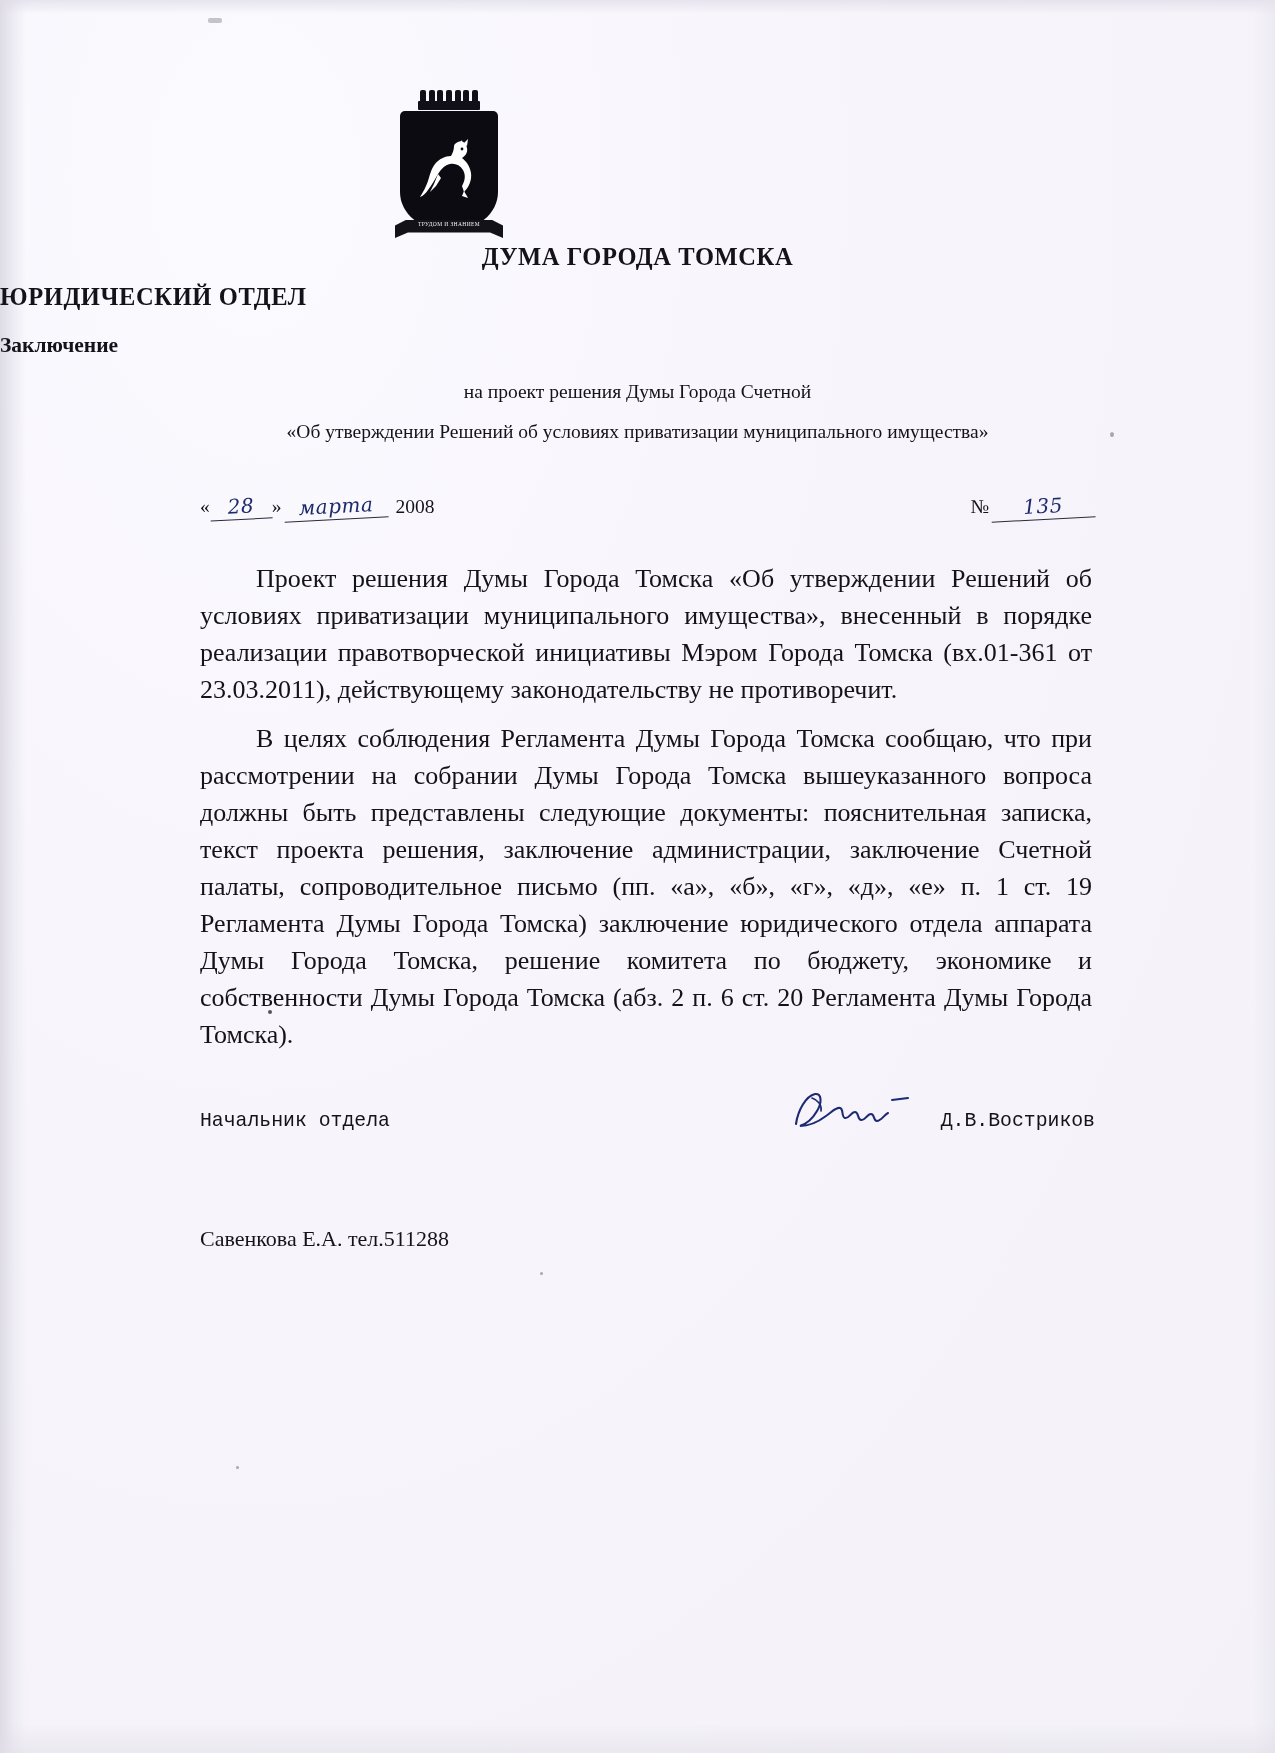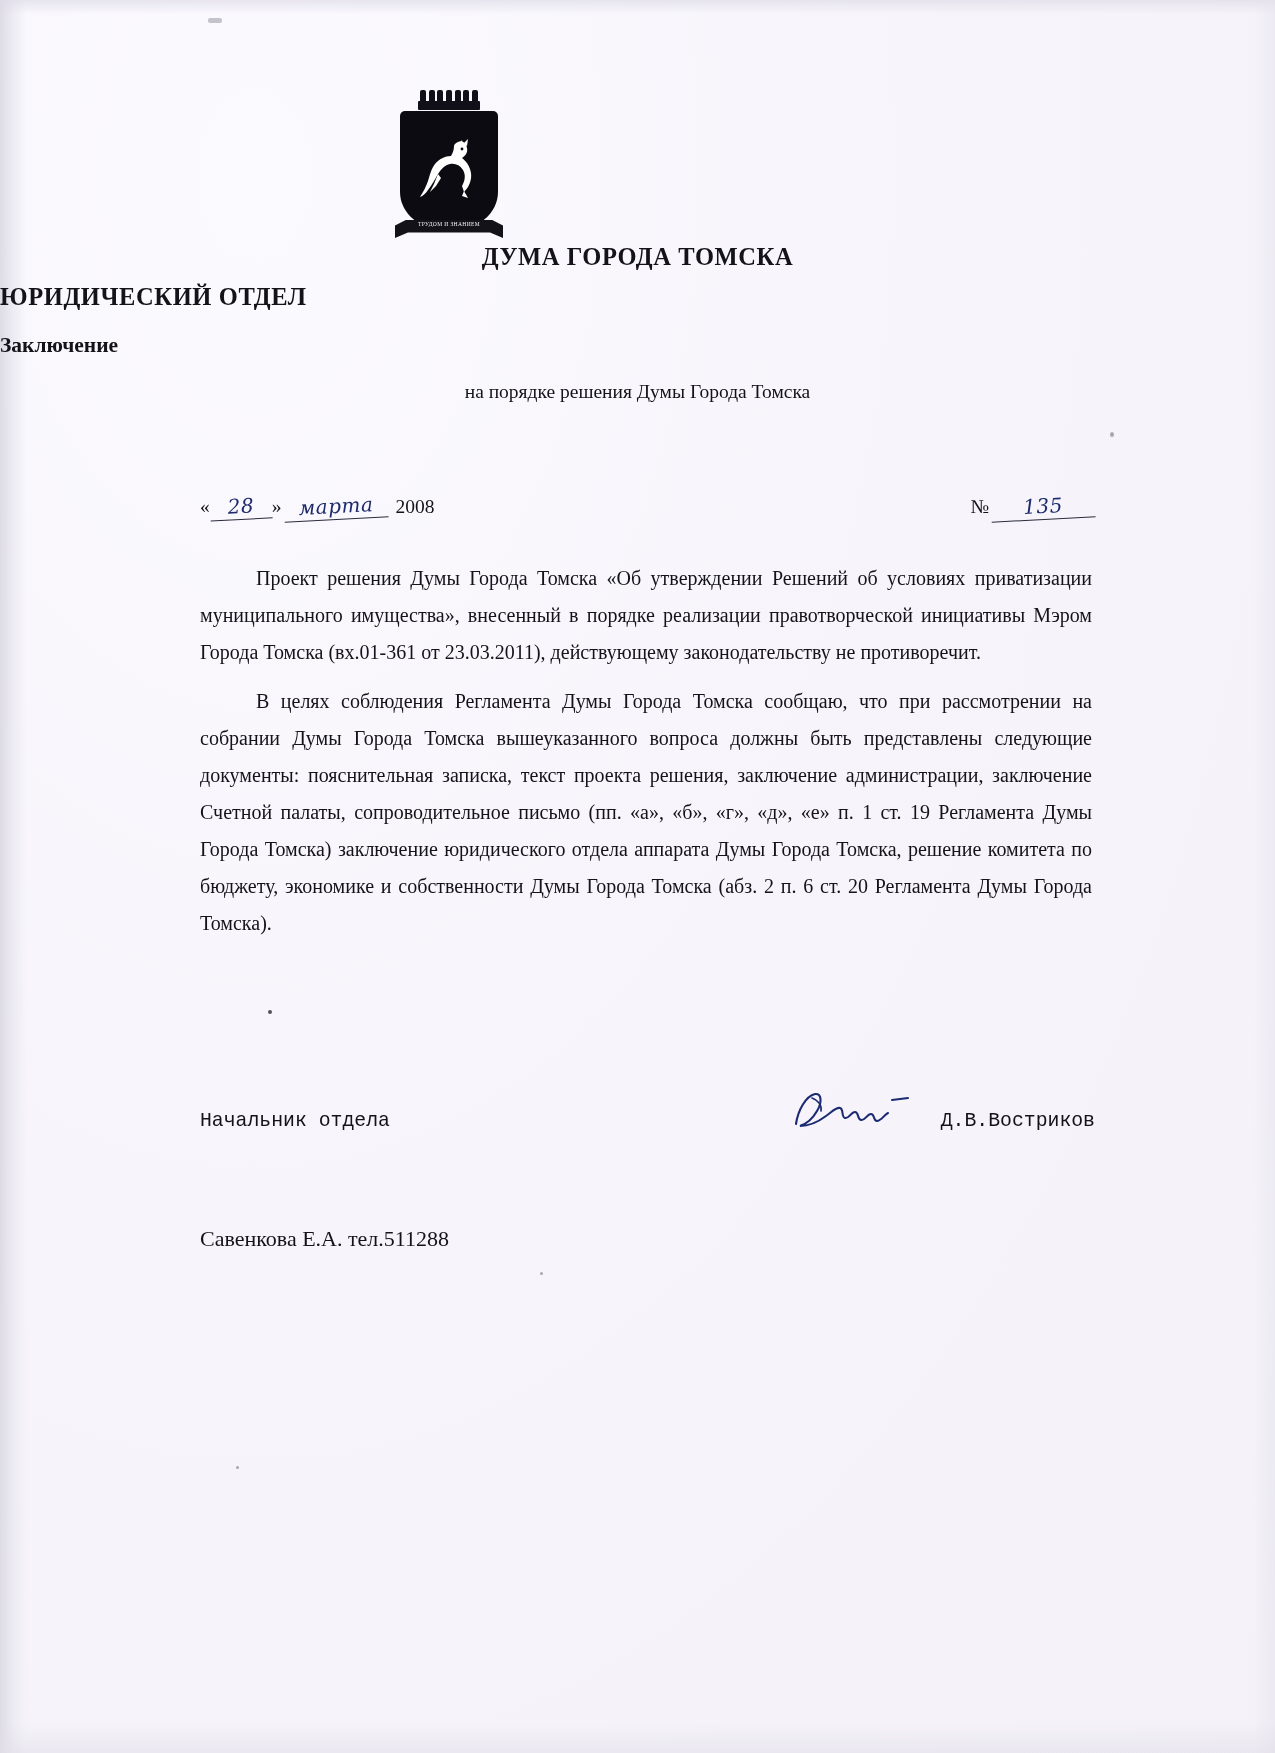--- a/index.html
+++ b/index.html
@@ -221,21 +221,21 @@
     padding: 0 6px 1px 6px;
     margin-left: 2px;
   }
 
   
   .body-text {
     position: absolute;
     left: 200px;
     width: 892px;
     top: 560px;
-    font-size: 20px;
+    font-size: 26px;
     line-height: 37px;
     text-align: justify;
     text-justify: inter-word;
   }
   .body-text p {
     margin: 0 0 0 0;
     text-indent: 56px;
   }
   .body-text p + p { margin-top: 12px; }
   .stray-dot {
@@ -327,21 +327,22 @@
       </svg>
     </div>
     <div class="emblem-ribbon">
       <span>ТРУДОМ И ЗНАНИЕМ</span>
     </div>
   </div>
 
   <div class="org-title">ДУМА ГОРОДА ТОМСКА</div>
   <div class="dept-title">ЮРИДИЧЕСКИЙ ОТДЕЛ</div>
   <div class="doc-kind">Заключение</div>
-  <div class="subject-line-1">на порядке решения Думы Города Томска</div>
+  <div class="subject-line-1">на проект решения Думы Города Счетной</div>
+  <div class="subject-line-2">«Об утверждении Решений об условиях приватизации муниципального имущества»</div>
 
   <div class="meta-row">
     <div class="date-block">
       <span class="quote-open">«</span><span class="hand hand-day">28</span><span class="quote-close">»</span><span class="hand hand-month">марта</span><span class="year">2008</span>
     </div>
     <div class="num-block">
       <span class="num-label">№</span><span class="hand num-value">135</span>
     </div>
   </div>
 

